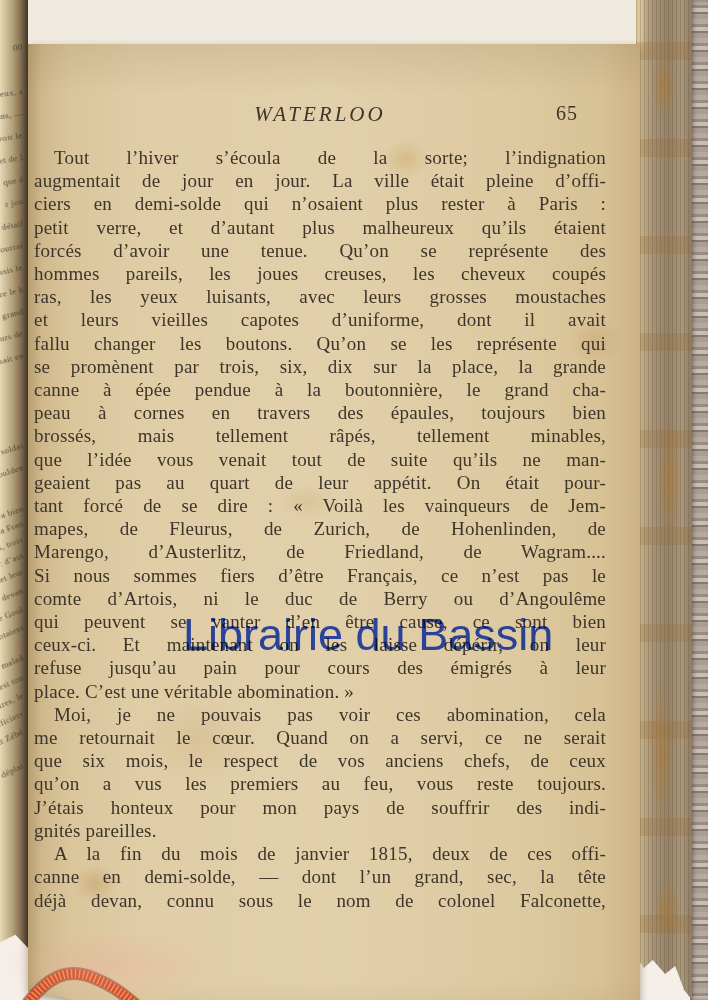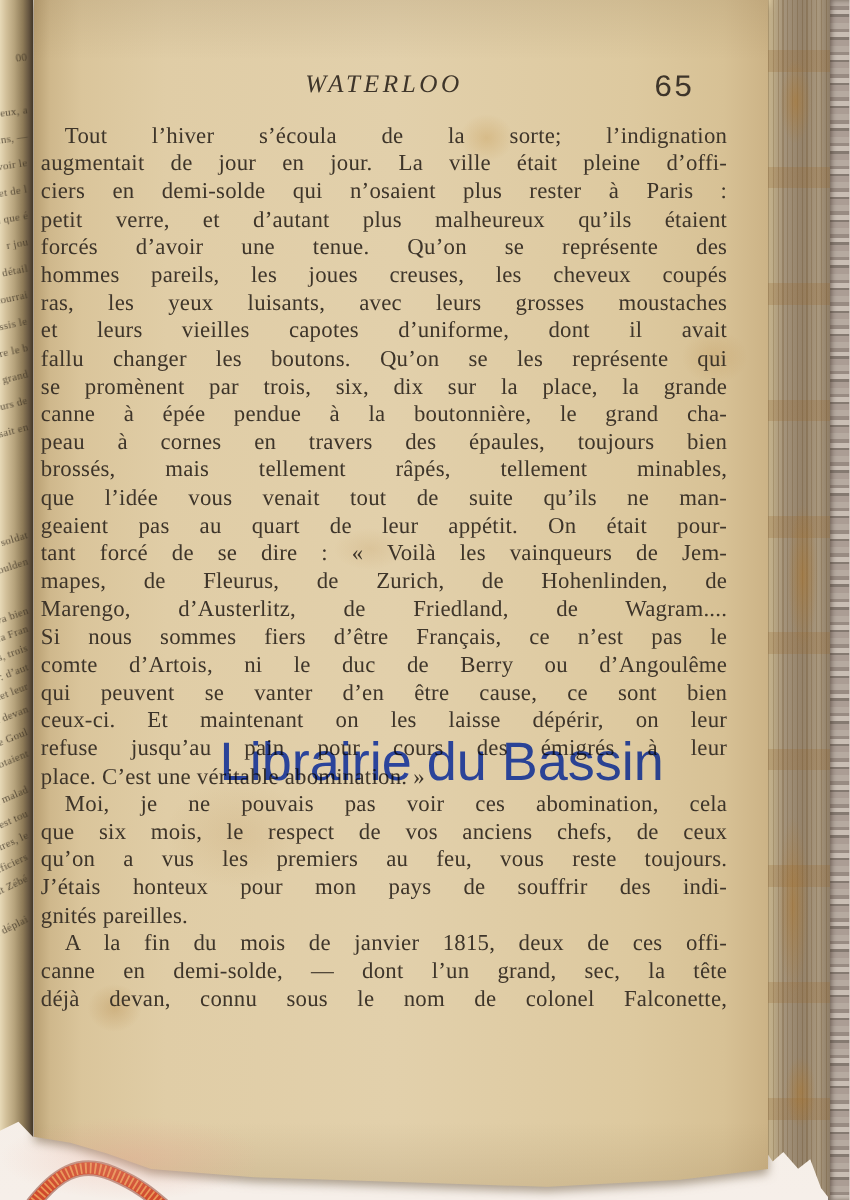--- a/index.html
+++ b/index.html
@@ -26,32 +26,32 @@
          background:radial-gradient(closest-side,rgba(175,120,45,.5),transparent);}
 
   
   .spine-strip{position:absolute;left:0;top:0;width:28px;height:948px;overflow:hidden;
          background:linear-gradient(90deg,#e7d9b7 0,#d3c19b 5px,#b6a37c 12px,#8e7b58 19px,#655540 24px,#3d3324 28px);
          clip-path:polygon(0 0,100% 0,100% 100%,55% 98.6%,0 99.4%);}
   .frag{position:absolute;right:5px;font-size:9px;color:#3f3526;white-space:nowrap;
          transform-origin:right center;opacity:.8;filter:blur(.4px);letter-spacing:.3px;}
 
   
-  .page-wrap{position:absolute;inset:0;filter:drop-shadow(0 4px 4px rgba(100,80,50,.5));}
+  .page-wrap{position:absolute;inset:0;filter:drop-shadow(0 4px 4px rgba(100,80,50,.5));margin-top:44px;}
   .page{position:absolute;left:28px;top:0;width:612px;height:995px;
          background:
            linear-gradient(0deg,rgba(120,90,50,.16),rgba(120,90,50,0) 60px),
            linear-gradient(180deg,rgba(110,85,50,.12),rgba(110,85,50,0) 50px),
            linear-gradient(90deg,#b89f72 0px,#cfb88c 14px,#dac59b 40px,var(--page) 110px,#e2d0ab 300px,#ddc99f 500px,#d7c195 575px,#ccb386 612px);
          clip-path:polygon(0 0,100% 0,100% 97.9%,88% 98.8%,70% 99.4%,50% 99%,30% 98.6%,16% 97.9%,10% 96.6%,5% 95.7%,0 95.2%);}
   .stain{position:absolute;border-radius:50%;pointer-events:none;}
 
   .page-header{position:absolute;left:6px;top:58px;width:572px;height:30px;color:var(--ink);}
   .page-title{width:100%;text-align:center;font-style:italic;font-size:21px;letter-spacing:3px;}
-  .page-number{position:absolute;right:28px;top:0;font-size:26px;letter-spacing:1px;font-family:Liberation Mono, monospace;}
+  .page-number{position:absolute;right:28px;top:0;font-size:20px;letter-spacing:1px;}
 
   .page-body{position:absolute;left:6px;top:102px;width:572px;color:var(--ink);
          font-size:19px;line-height:23.2px;letter-spacing:.2px;}
   .line{text-align:justify;text-align-last:justify;}
   .line.indent{padding-left:20px;}
   .line.para-end{text-align-last:left;}
 
   .watermark{position:absolute;left:183px;top:612px;font-family:"Liberation Sans","DejaVu Sans",sans-serif;
          font-size:45px;line-height:1;color:var(--watermark);mix-blend-mode:multiply;opacity:.92;white-space:nowrap;}
 
@@ -103,20 +103,21 @@
           <div class="line">tant forcé de se dire : « Voilà les vainqueurs de Jem-</div>
           <div class="line">mapes, de Fleurus, de Zurich, de Hohenlinden, de</div>
           <div class="line">Marengo, d’Austerlitz, de Friedland, de Wagram....</div>
           <div class="line">Si nous sommes fiers d’être Français, ce n’est pas le</div>
           <div class="line">comte d’Artois, ni le duc de Berry ou d’Angoulême</div>
           <div class="line">qui peuvent se vanter d’en être cause, ce sont bien</div>
           <div class="line">ceux-ci. Et maintenant on les laisse dépérir, on leur</div>
           <div class="line">refuse jusqu’au pain pour cours des émigrés à leur</div>
           <div class="line para-end">place. C’est une véritable abomination. »</div>
           <div class="line indent">Moi, je ne pouvais pas voir ces abomination, cela</div>
+          <div class="line">me retournait le cœur. Quand on a servi, ce ne serait</div>
           <div class="line">que six mois, le respect de vos anciens chefs, de ceux</div>
           <div class="line">qu’on a vus les premiers au feu, vous reste toujours.</div>
           <div class="line">J’étais honteux pour mon pays de souffrir des indi-</div>
           <div class="line para-end">gnités pareilles.</div>
           <div class="line indent">A la fin du mois de janvier 1815, deux de ces offi-</div>
           <div class="line">canne en demi-solde, — dont l’un grand, sec, la tête</div>
           <div class="line">déjà devan, connu sous le nom de colonel Falconette,</div>
         </div>
     </div>
   </div>

